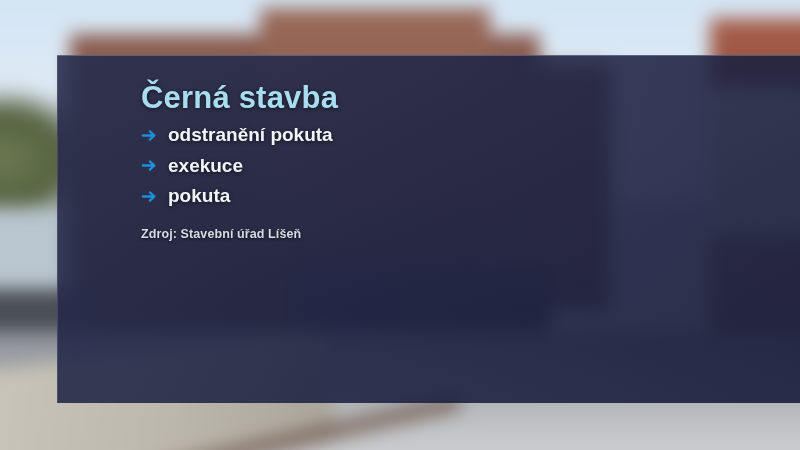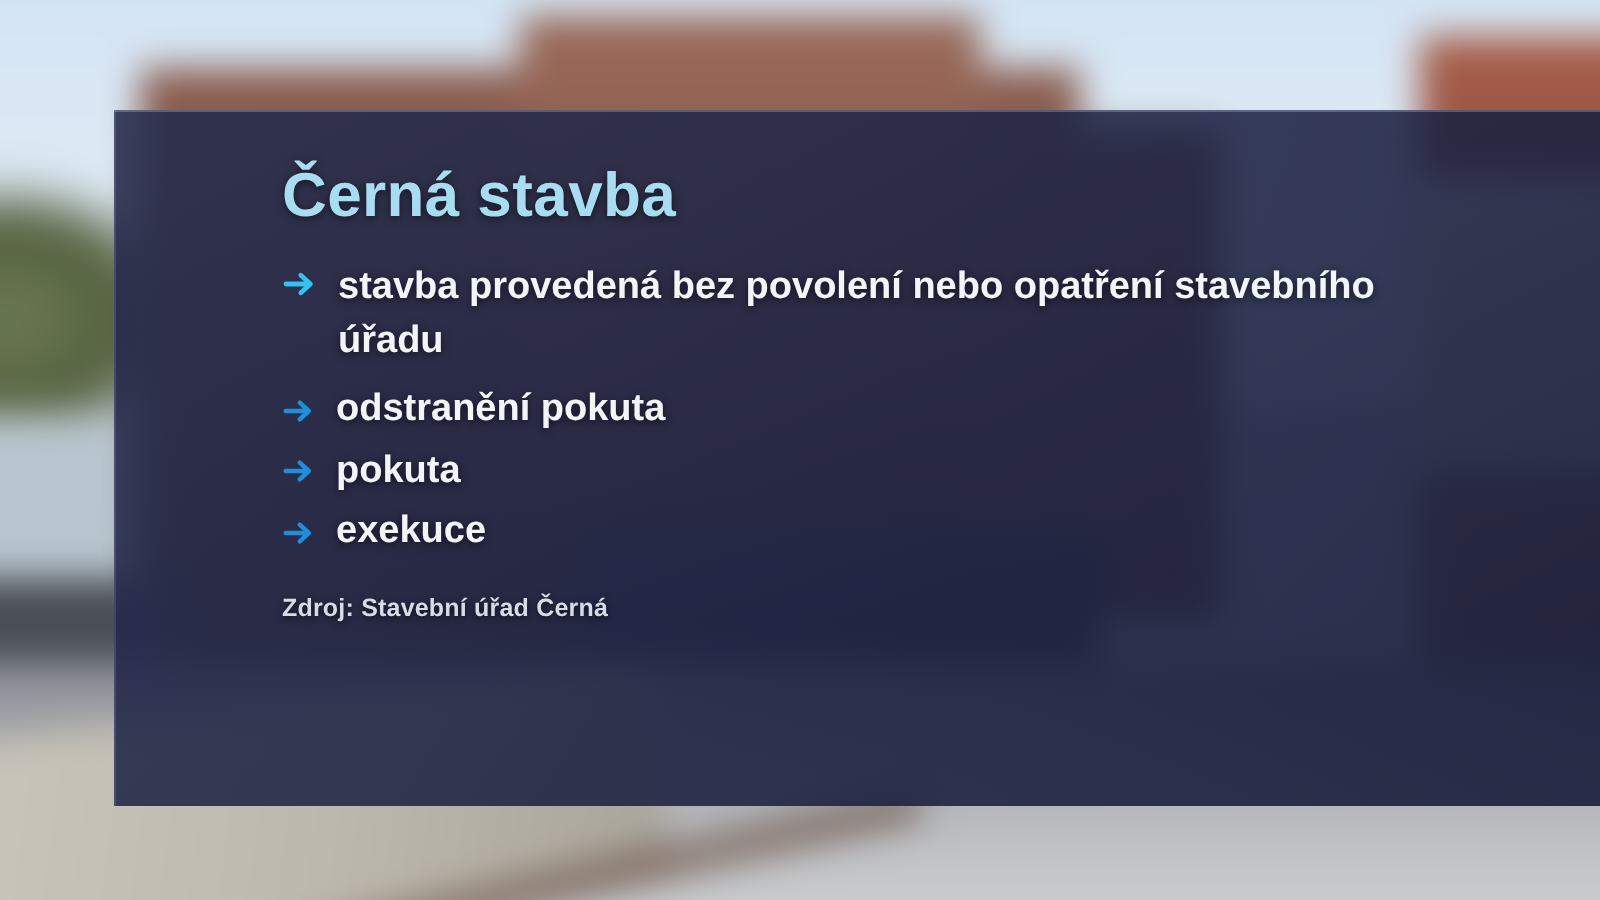--- a/index.html
+++ b/index.html
@@ -254,53 +254,45 @@
       <div class="road"></div>
       <div class="kerb"></div>
       <div class="kerb-line"></div>
     </div>
   </div>
 
   <div class="panel">
 
     <h1 class="title">Černá stavba</h1>
 
-    <div class="lead">
-      <span class="arrow">
-        <svg width="18" height="18" viewBox="0 0 18 18">
-          <path d="M2 9 H13.2 M9.4 4.6 L14.2 9 L9.4 13.4" fill="none" stroke="#2fc4ef" stroke-width="2.4" stroke-linecap="round" stroke-linejoin="round"></path>
-        </svg>
-      </span>
-      <span class="lead-text">stavba provedená bez povolení nebo opatření stavebního úřadu</span>
-    </div>
 
 
     <ul class="list">
       <li>
         <span class="arrow">
           <svg width="17" height="17" viewBox="0 0 18 18">
             <path d="M2 9 H13.2 M9.4 4.6 L14.2 9 L9.4 13.4" fill="none" stroke="#1d8fdd" stroke-width="2.4" stroke-linecap="round" stroke-linejoin="round"></path>
           </svg>
         </span>
         <span class="list-text">odstranění pokuta</span>
       </li>
       <li>
         <span class="arrow">
           <svg width="17" height="17" viewBox="0 0 18 18">
             <path d="M2 9 H13.2 M9.4 4.6 L14.2 9 L9.4 13.4" fill="none" stroke="#1d8fdd" stroke-width="2.4" stroke-linecap="round" stroke-linejoin="round"></path>
           </svg>
         </span>
-        <span class="list-text">pokuta</span>
+        <span class="list-text">exekuce</span>
       </li>
       <li>
         <span class="arrow">
           <svg width="17" height="17" viewBox="0 0 18 18">
             <path d="M2 9 H13.2 M9.4 4.6 L14.2 9 L9.4 13.4" fill="none" stroke="#1d8fdd" stroke-width="2.4" stroke-linecap="round" stroke-linejoin="round"></path>
           </svg>
         </span>
-        <span class="list-text">exekuce</span>
+        <span class="list-text">pokuta</span>
       </li>
     </ul>
 
-    <div class="source">Zdroj: Stavební úřad Černá</div>
+    <div class="source">Zdroj: Stavební úřad Líšeň</div>
 
   </div>
 </div>
 
 </body></html>

